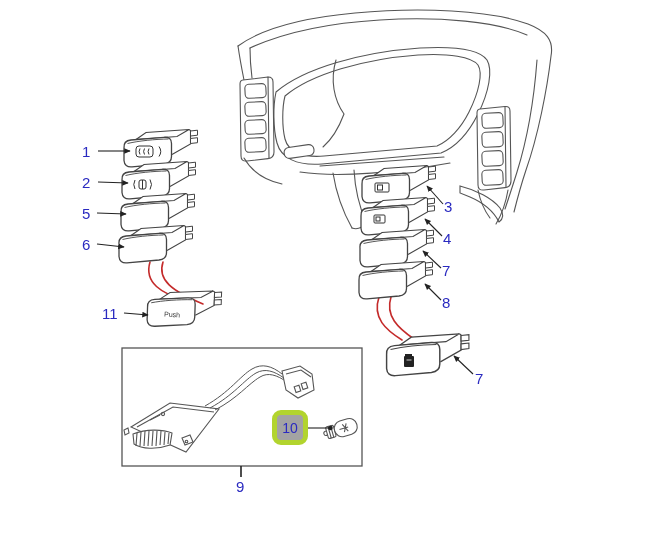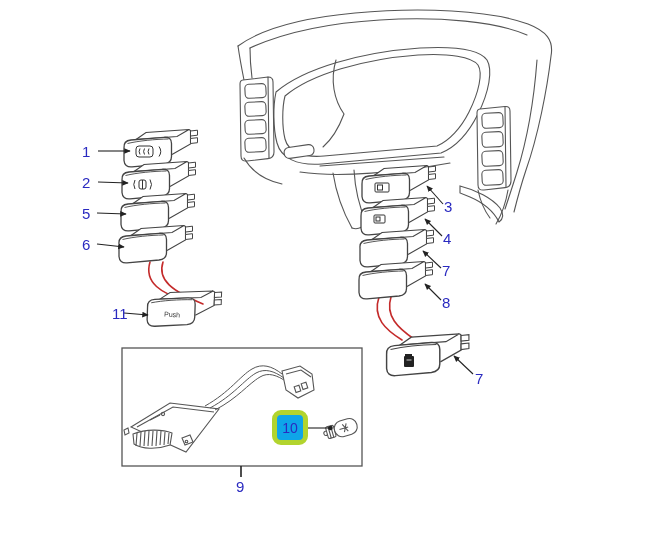--- a/index.html
+++ b/index.html
@@ -2,21 +2,21 @@
 <html><head>
 <meta charset="utf-8">
 <style>
   html,body{margin:0;padding:0;background:#fff;}
   .stage{position:relative;width:658px;height:559px;background:#ffffff;overflow:hidden;
          font-family:"Liberation Sans",sans-serif;}
   .stage svg{position:absolute;left:0;top:0;}
   .callout{position:absolute;color:#2a2ac0;font-size:15px;line-height:1;cursor:pointer;
            user-select:none;}
   .hl{position:absolute;left:272px;top:410px;width:26px;height:25px;border:5px solid #b2d42e;
-      border-radius:9px;background:#0ea5e9;display:flex;align-items:center;justify-content:center;
+      border-radius:9px;background:#a3a3a3;display:flex;align-items:center;justify-content:center;
       cursor:pointer;}
   .hl .callout{position:static;font-size:14px;}
 </style>
 </head>
 <body>
 
 <div class="stage">
 
 <svg width="658" height="559" viewBox="0 0 658 559">
   <defs>
@@ -170,21 +170,21 @@
     <path d="M241,466 L241,477" stroke-width="1.6"></path>
     <path d="M302,428 L329,428"></path>
     <circle cx="330.5" cy="428" r="2.3" fill="#222" stroke="none"></circle>
   </g>
 </svg>
 
 <div class="callout" style="left:82px;top:144px">1</div>
 <div class="callout" style="left:82px;top:175px">2</div>
 <div class="callout" style="left:82px;top:206px">5</div>
 <div class="callout" style="left:82px;top:237px">6</div>
-<div class="callout" style="left:112px;top:306px">11</div>
+<div class="callout" style="left:102px;top:306px">11</div>
 <div class="callout" style="left:444px;top:199px">3</div>
 <div class="callout" style="left:443px;top:231px">4</div>
 <div class="callout" style="left:442px;top:263px">7</div>
 <div class="callout" style="left:442px;top:295px">8</div>
 <div class="callout" style="left:475px;top:371px">7</div>
 <div class="callout" style="left:236px;top:479px">9</div>
 
 <div class="hl">
   <span class="callout">10</span>
 </div>

